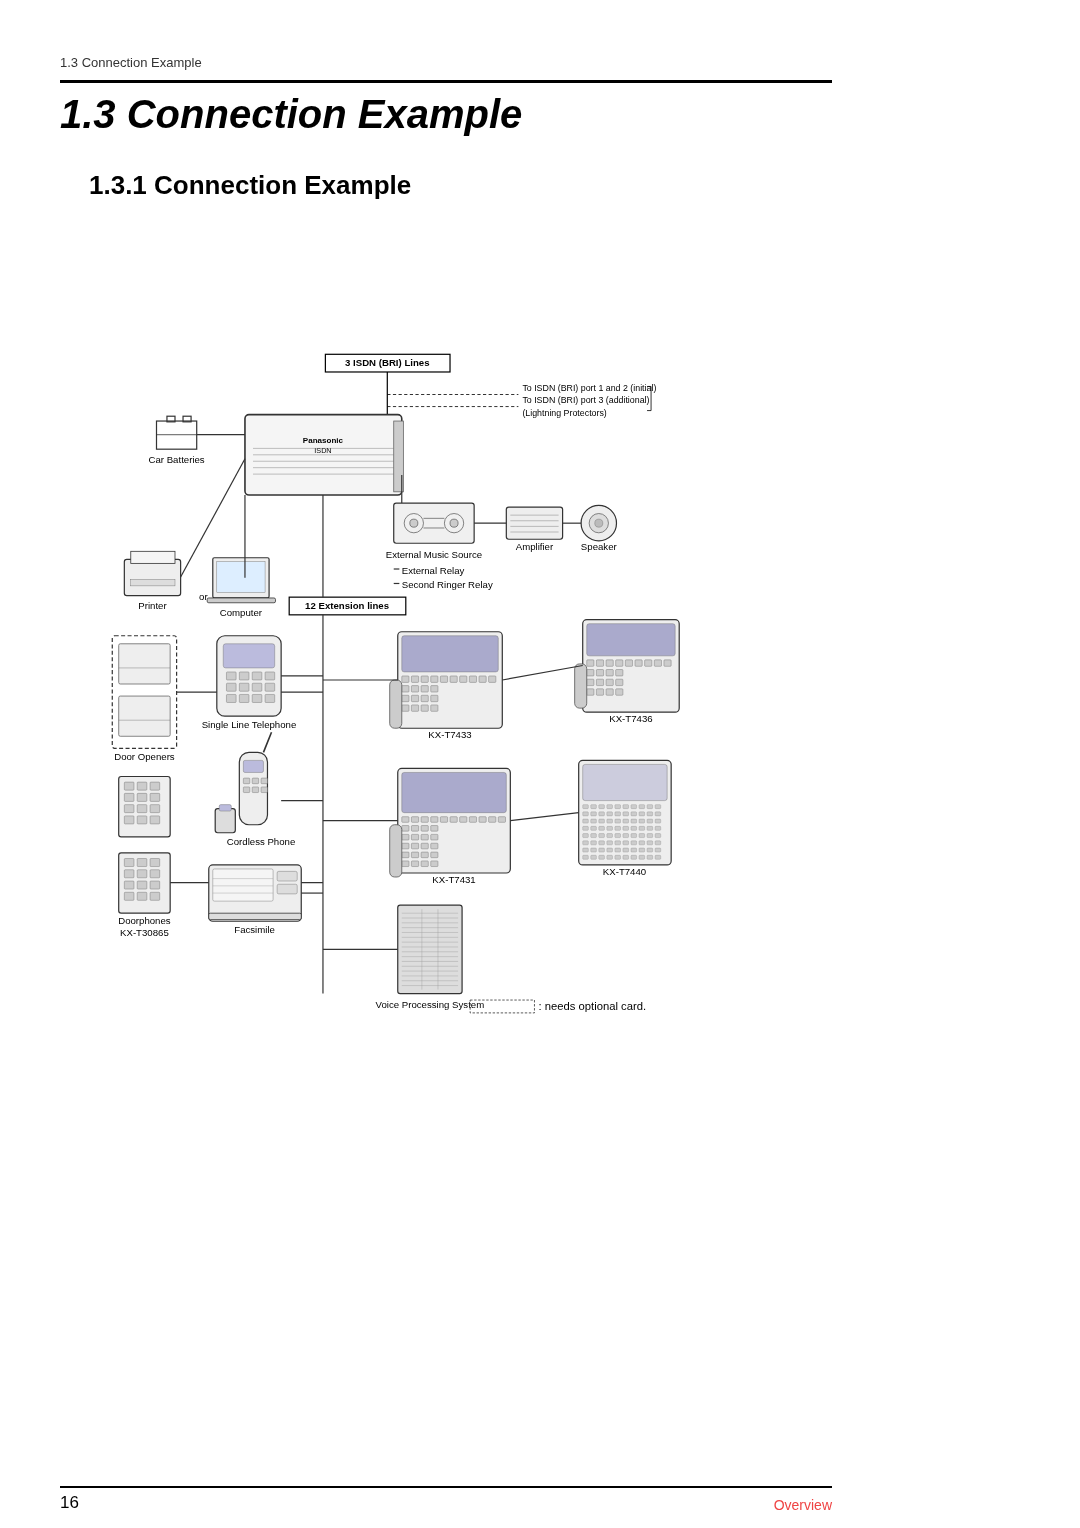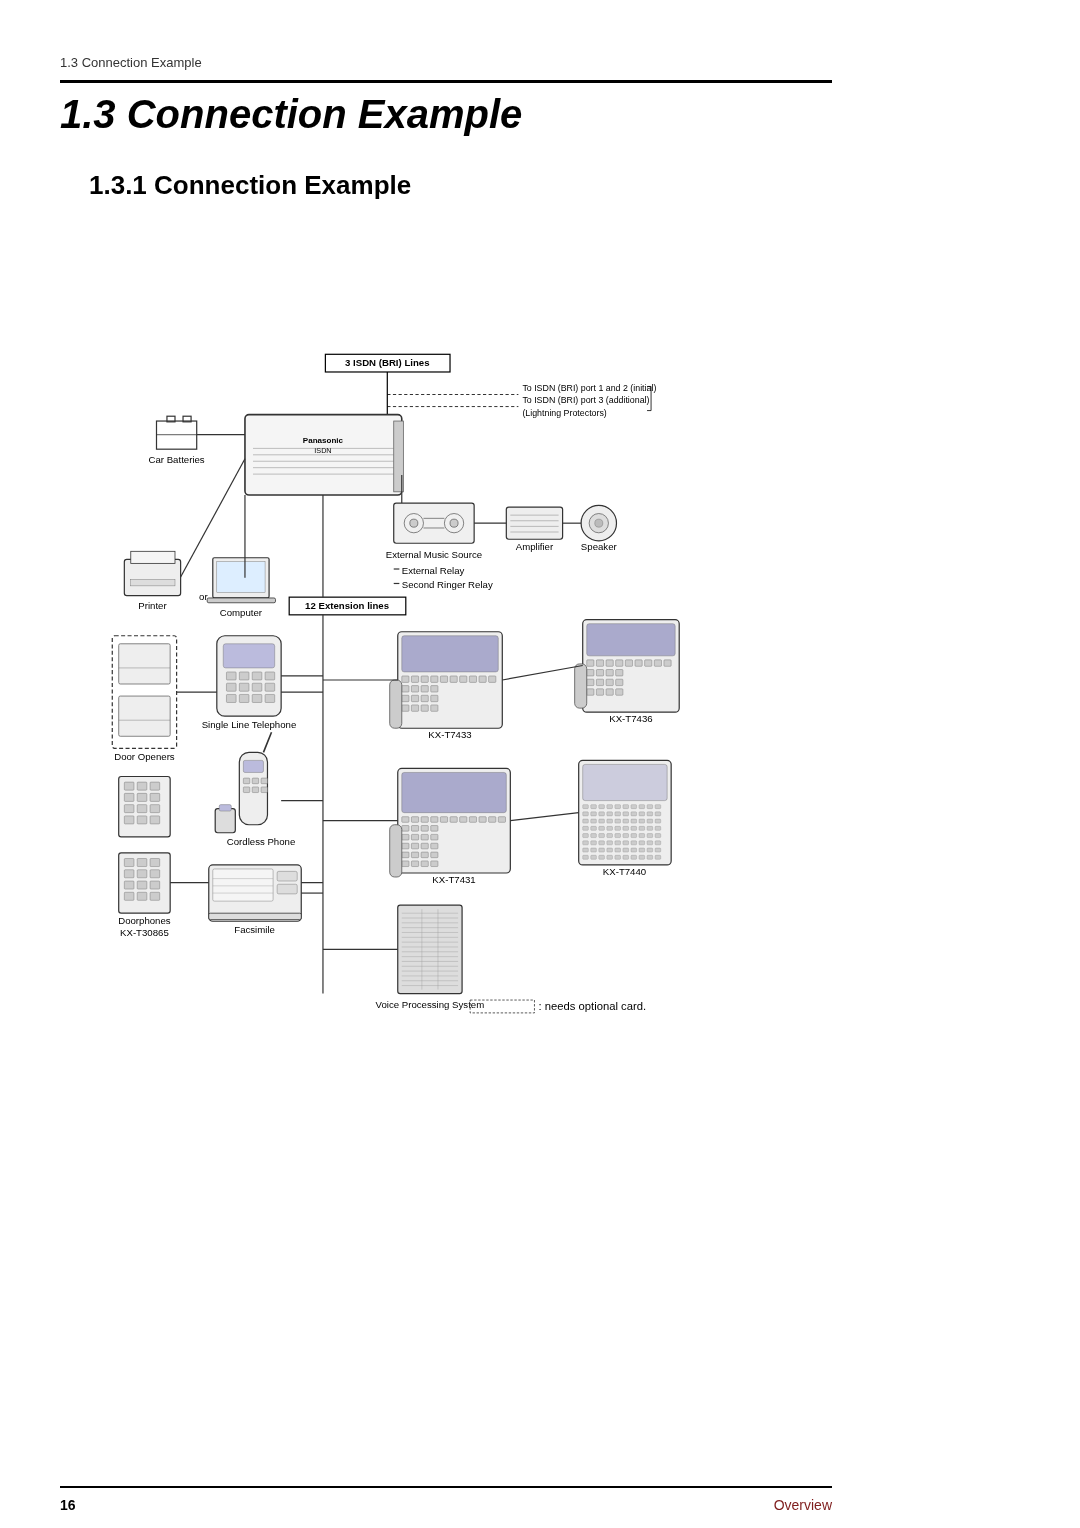--- a/index.html
+++ b/index.html
@@ -84,30 +84,30 @@
       left: 60px;
       right: 60px;
       height: 2px;
       background: #000;
     }
 
     .page-number {
       position: absolute;
       bottom: 15px;
       left: 60px;
-      font-size: 14px;
-      font-weight: bold;
+      font-size: 17px;
+      font-weight: normal;
     }
 
     .page-footer-label {
       position: absolute;
       bottom: 15px;
       right: 60px;
       font-size: 14px;
-      color: #7f1d1d;
+      color: #ef4444;
     }
   </style>
 </head>
 <body>
 
 <div class="page-container">
 
   <div class="breadcrumb">1.3   Connection Example</div>
   <div class="top-rule"></div>
 

